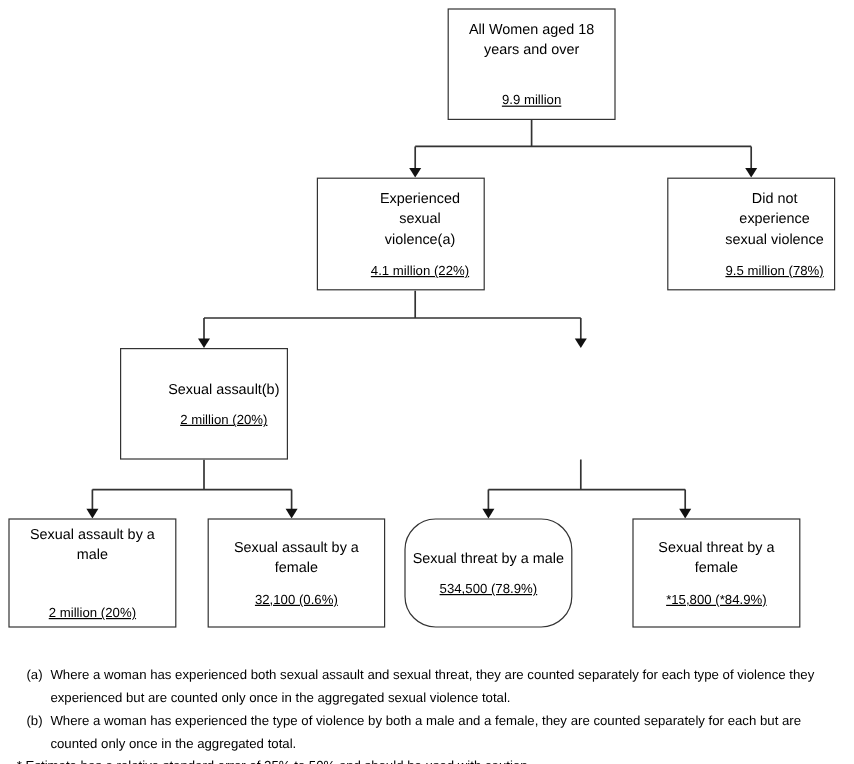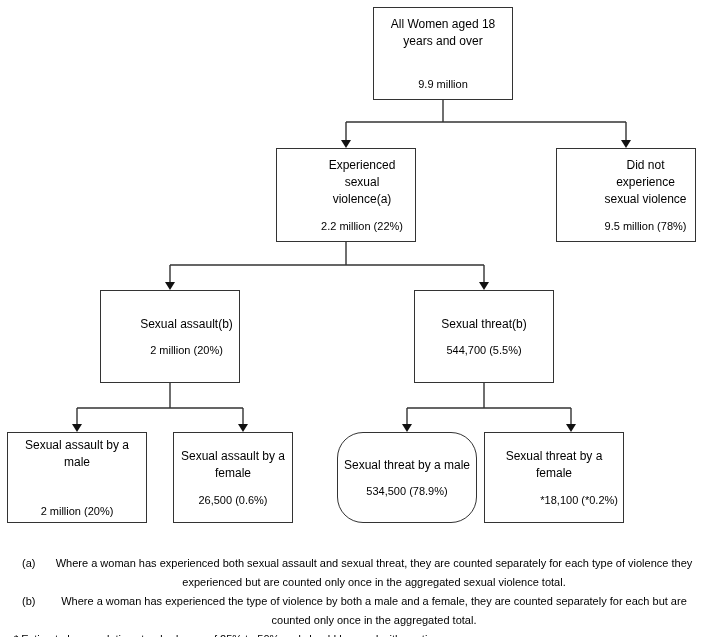--- a/index.html
+++ b/index.html
@@ -37,52 +37,52 @@
   }
   .node-title {
     font-size: 12px;
     line-height: 1.4;
     color: #000000;
   }
   .node-value {
     font-size: 11px;
     line-height: 1.2;
     color: #000000;
+    text-decoration: underline;
   }
   
   #node-root            { left: 373px; top: 7px;   width: 140px; height: 93px; gap: 28px; }
-  #node-experienced     { left: 276px; top: 148px; width: 140px; height: 94px; padding-left: 37px; }
+  #node-experienced     { left: 264px; top: 148px; width: 140px; height: 94px; padding-left: 37px; }
   #node-not-experienced { left: 556px; top: 148px; width: 140px; height: 94px; padding-left: 44px; }
   #node-assault         { left: 100px; top: 290px; width: 140px; height: 93px; padding-left: 38px; }
   #node-threat          { left: 414px; top: 290px; width: 140px; height: 93px; }
   #node-assault-male    { left: 7px;   top: 432px; width: 140px; height: 91px; justify-content: space-between; }
-  #node-assault-female  { left: 173px; top: 432px; width: 120px; height: 91px; }
+  #node-assault-female  { left: 173px; top: 432px; width: 148px; height: 91px; }
   #node-threat-male     { left: 337px; top: 432px; width: 140px; height: 91px; border-radius: 26px; }
-  #node-threat-female   { left: 484px; top: 432px; width: 140px; height: 91px; align-items: flex-end; }
+  #node-threat-female   { left: 527px; top: 432px; width: 140px; height: 91px; }
 
   .footnotes {
     position: absolute;
     left: 14px;
     top: 554px;
     width: 692px;
     font-size: 11px;
     line-height: 19px;
     color: #000000;
   }
   .footnote-item {
     display: flex;
   }
   .footnote-label {
     flex: 0 0 28px;
     padding-left: 8px;
     box-sizing: border-box;
   }
   .footnote-text {
     flex: 1 1 auto;
-    text-align: center;
   }
   .asterisk-note {
     margin-top: 0;
   }
 </style>
 </head>
 <body>
 
 <div id="canvas">
 
@@ -109,56 +109,52 @@
     </g>
   </svg>
 
   <div class="node" id="node-root">
     <div class="node-title">All Women aged 18 years and over</div>
     <div class="node-value">9.9 million</div>
   </div>
 
   <div class="node" id="node-experienced">
     <div class="node-title">Experienced sexual violence(a)</div>
-    <div class="node-value">2.2 million (22%)</div>
+    <div class="node-value">4.1 million (22%)</div>
   </div>
 
   <div class="node" id="node-not-experienced">
     <div class="node-title">Did not experience sexual violence</div>
     <div class="node-value">9.5 million (78%)</div>
   </div>
 
   <div class="node" id="node-assault">
     <div class="node-title">Sexual assault(b)</div>
     <div class="node-value">2 million (20%)</div>
   </div>
 
-  <div class="node" id="node-threat">
-    <div class="node-title">Sexual threat(b)</div>
-    <div class="node-value">544,700 (5.5%)</div>
-  </div>
 
   <div class="node" id="node-assault-male">
     <div class="node-title">Sexual assault by a male</div>
     <div class="node-value">2 million (20%)</div>
   </div>
 
   <div class="node" id="node-assault-female">
     <div class="node-title">Sexual assault by a female</div>
-    <div class="node-value">26,500 (0.6%)</div>
+    <div class="node-value">32,100 (0.6%)</div>
   </div>
 
   <div class="node" id="node-threat-male">
     <div class="node-title">Sexual threat by a male</div>
     <div class="node-value">534,500 (78.9%)</div>
   </div>
 
   <div class="node" id="node-threat-female">
     <div class="node-title">Sexual threat by a female</div>
-    <div class="node-value">*18,100 (*0.2%)</div>
+    <div class="node-value">*15,800 (*84.9%)</div>
   </div>
 
   <div class="footnotes">
     <div class="footnote-item">
       <div class="footnote-label">(a)</div>
       <div class="footnote-text">Where a woman has experienced both sexual assault and sexual threat, they are counted separately for each type of violence they experienced but are counted only once in the aggregated sexual violence total.</div>
     </div>
     <div class="footnote-item">
       <div class="footnote-label">(b)</div>
       <div class="footnote-text">Where a woman has experienced the type of violence by both a male and a female, they are counted separately for each but are counted only once in the aggregated total.</div>

